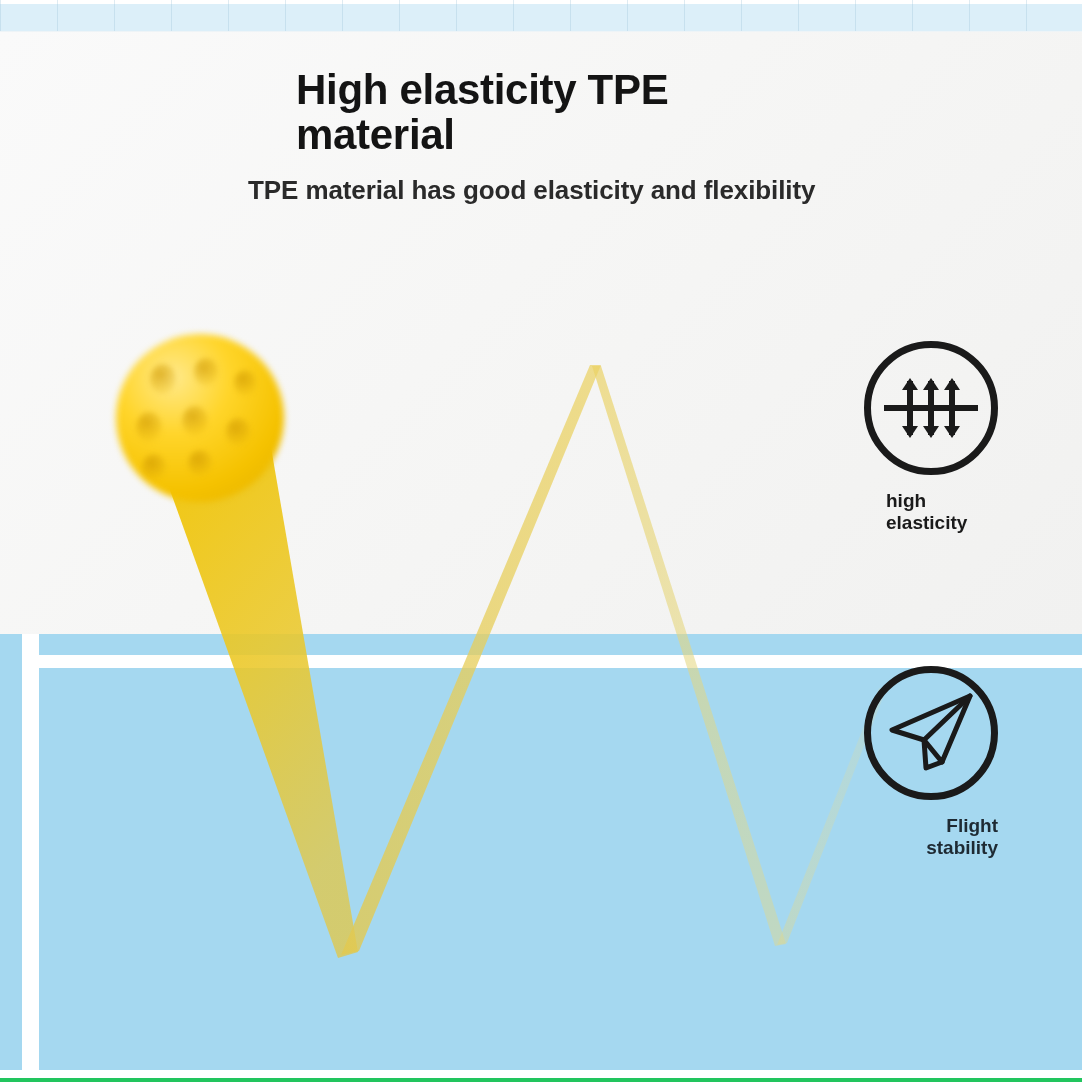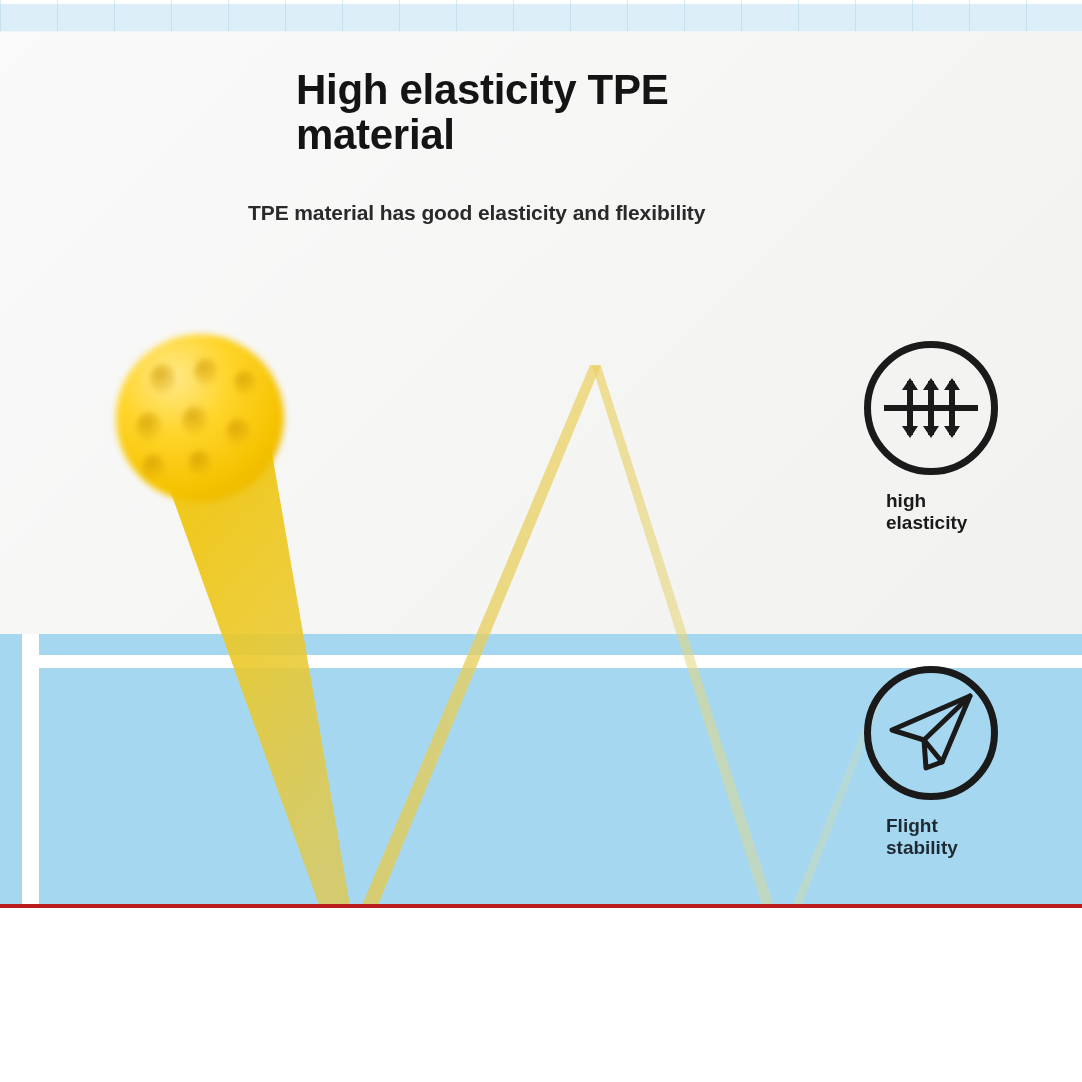--- a/index.html
+++ b/index.html
@@ -5,24 +5,24 @@
 <style>
   * { margin:0; padding:0; box-sizing:border-box; }
   html, body {
     width:1082px; height:1082px;
     font-family:"Liberation Sans", sans-serif;
     background:#ffffff; overflow:hidden;
   }
 
   #stage {
     position:relative;
-    width:1082px; height:908px;
+    width:1082px; height:1082px;
     background:#d946ef;
     overflow:hidden;
-    border-bottom:4px solid #b91c1c;
+    border-bottom:4px solid #22c55e;
   }
 
   
   #top-banner {
     position:absolute; left:0; top:0;
     width:1082px; height:32px;
     background:#DCEFF9;
     border-bottom:1px solid #eef4f7;
   }
   #top-banner .grid {
@@ -47,22 +47,22 @@
   }
 
   
   #headline-block { position:absolute; left:296px; top:68px; width:620px; }
   #title {
     font-size:42px; font-weight:700; line-height:1.06;
     color:#141414; letter-spacing:-0.3px;
     max-width:380px;
   }
   #subtitle {
-    margin-top:44px; margin-left:-48px;
-    font-size:21px; font-weight:700; color:#2A2A2A;
+    margin-top:18px; margin-left:-48px;
+    font-size:26px; font-weight:700; color:#2A2A2A;
     letter-spacing:-0.1px; white-space:nowrap;
   }
 
   
   #court {
     position:absolute; left:0; top:634px; width:1082px; height:444px;
     background:#A5D8F0;
   }
   #court .line-h-top {
     position:absolute; left:0; top:21px; width:1082px; height:13px;
@@ -112,21 +112,21 @@
     border:7px solid #1A1A1A;
     display:flex; align-items:center; justify-content:center;
   }
   .badge .blabel {
     margin-top:15px; margin-left:22px;
     font-size:19px; font-weight:700; line-height:1.16;
     color:#1E2A33; white-space:pre-line;
   }
   #badge-elasticity { left:864px; top:341px; }
   #badge-elasticity .blabel { color:#1A1A1A; }
-  #badge-flight { left:864px; top:666px; }
+  #badge-flight { left:864px; top:666px;text-align:right; }
 </style>
 </head>
 <body>
 
 <div id="stage">
 
   <div id="top-banner">
     <div class="cap"></div>
     <div class="grid"></div>
   </div>

